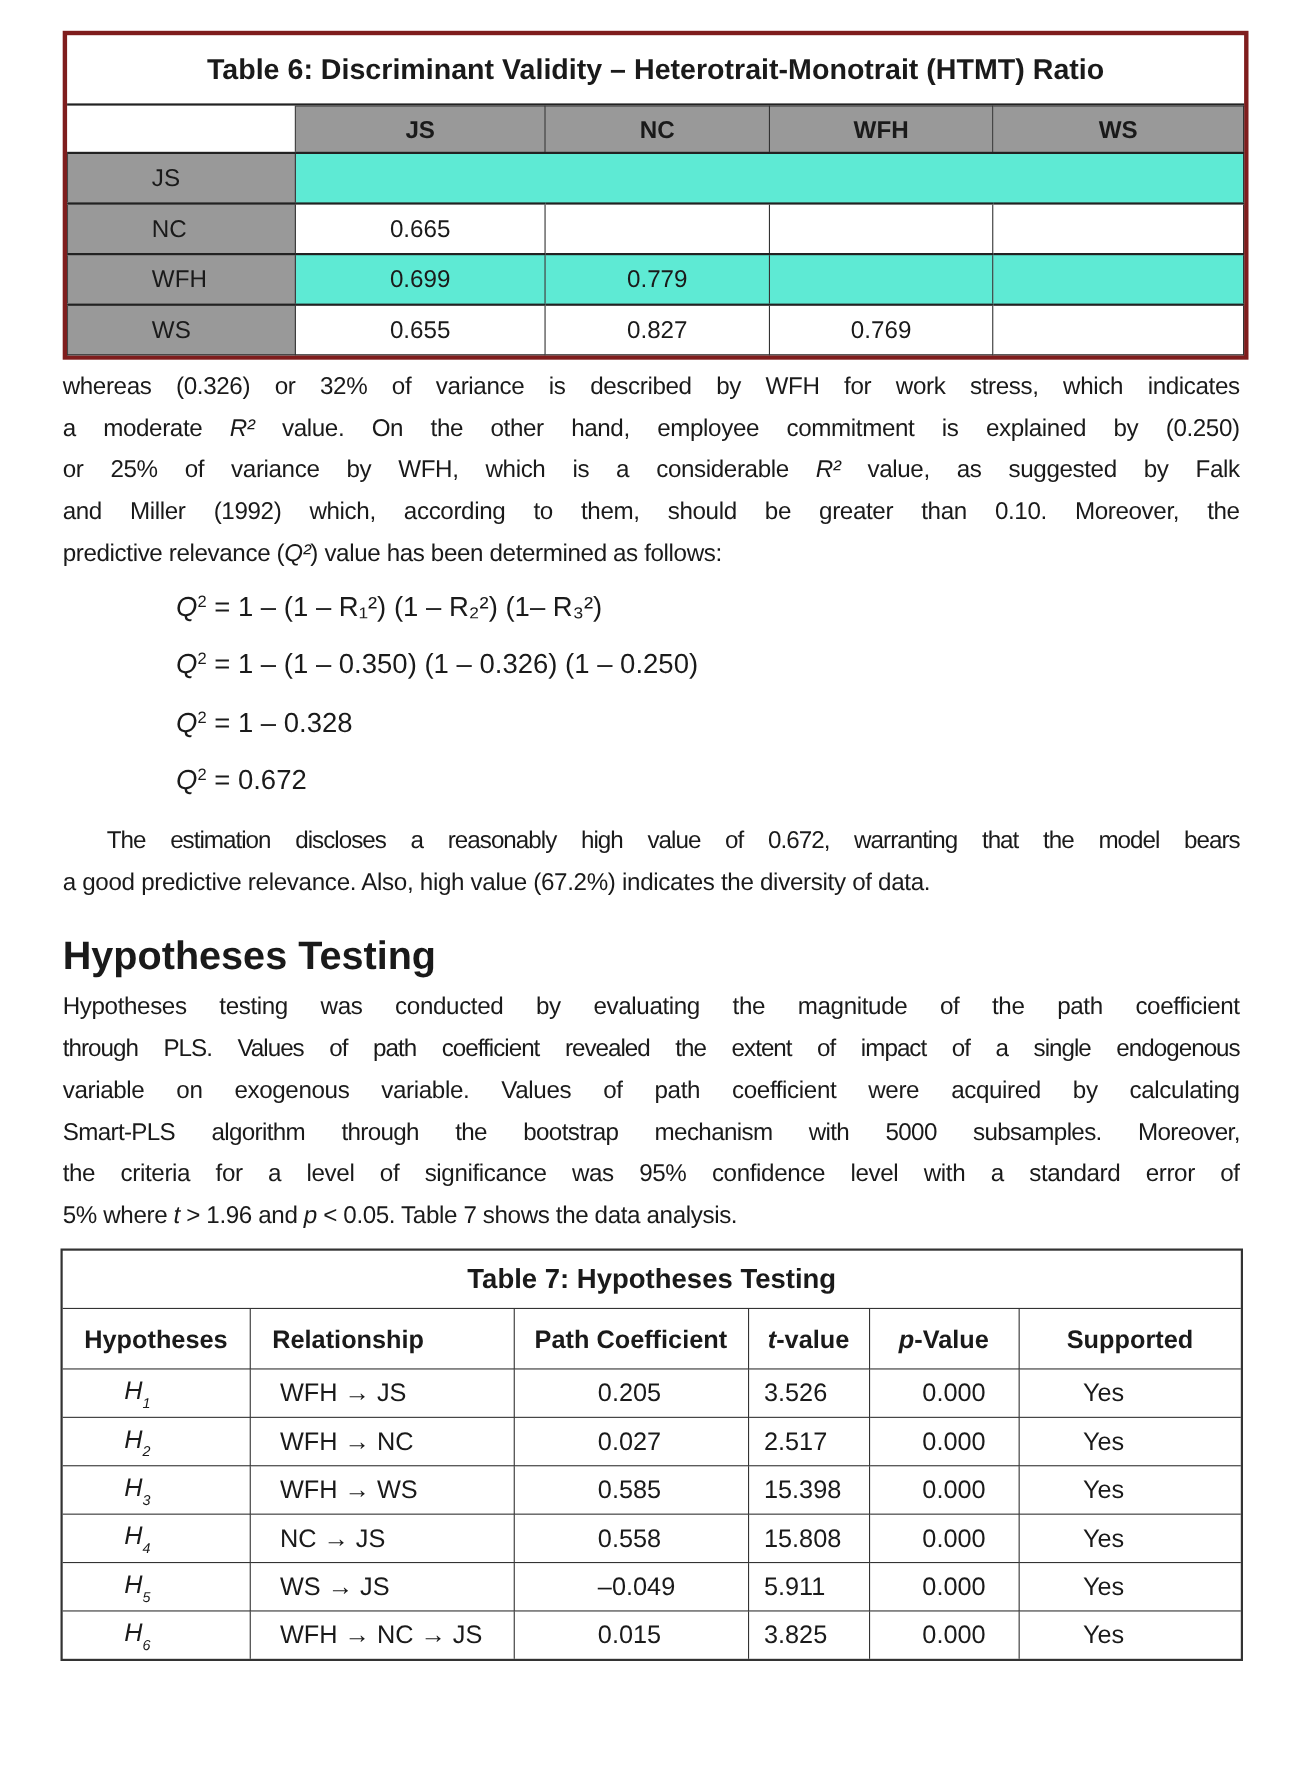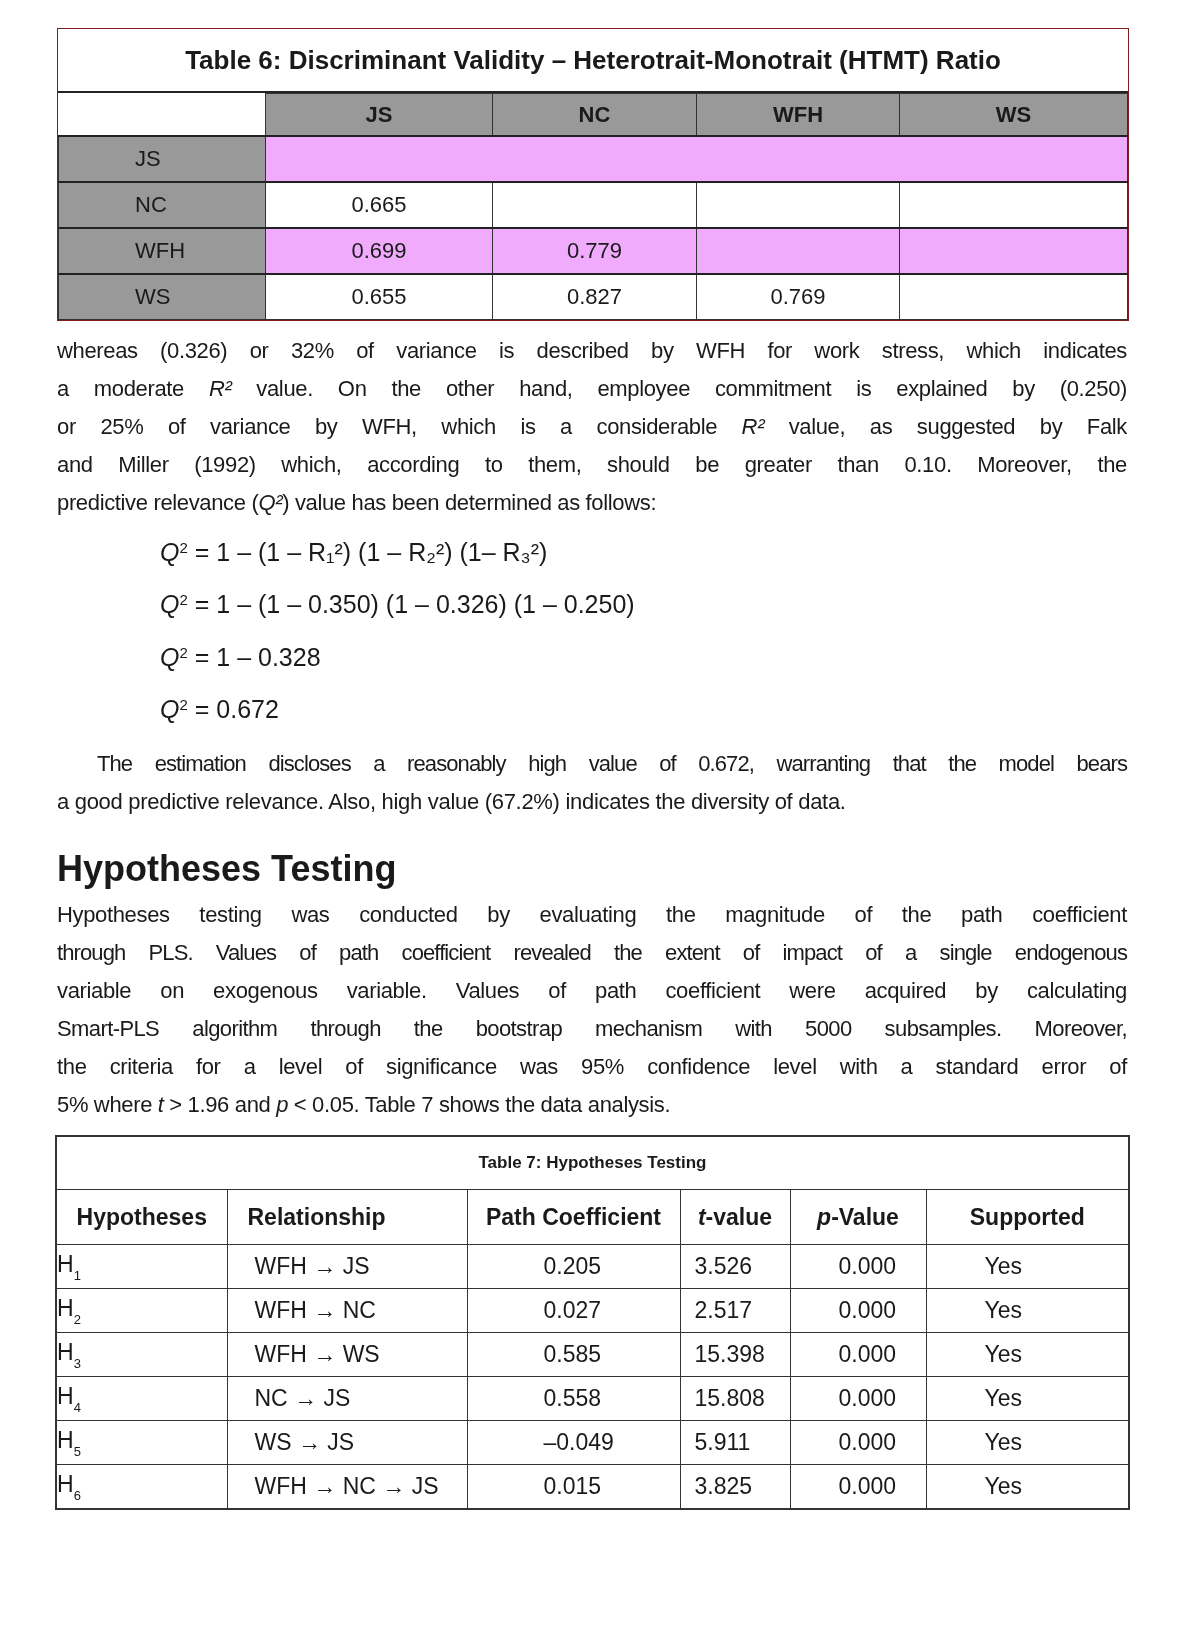--- a/index.html
+++ b/index.html
@@ -3,31 +3,31 @@
 <meta charset="utf-8">
 <style>
   html, body { margin: 0; padding: 0; background: #ffffff; }
   body {
     width: 1180px; height: 1628px; position: relative; overflow: hidden;
     font-family: "Liberation Sans", sans-serif; color: #1a1a1a;
   }
   
   #t6 {
     position: absolute; left: 57px; top: 28px; width: 1070px;
-    border: 1px solid #7f1d1d; border-collapse: collapse; background: #fff;
+    border: 4px solid #7f1d1d; border-collapse: collapse; background: #fff;
   }
   #t6-title {
     height: 62px; display: flex; align-items: center; justify-content: center;
     font-weight: bold; font-size: 26px; border-bottom: 2px solid #222;
   }
   #t6 table { border-collapse: collapse; width: 100%; table-layout: fixed; }
   #t6 td { height: 44px; font-size: 22px; text-align: center; border: 1px solid #333; padding: 0; }
   #t6 tr.hdr td { height: 41px; }
   #t6 td.hdrcell { background: #999999; font-weight: bold; }
-  #t6 tr.shade td.val { background: #f0abfc; }
+  #t6 tr.shade td.val { background: #5eead4; }
   #t6 td.rowlbl { text-align: left; padding-left: 76px; background: #999999; }
   #t6 tr.rowthick td { border-top: 2px solid #222; }
   #t6 td.blank { background: #fff; border-top: none; border-left: none; }
 
   .para {
     position: absolute; left: 57px; width: 1070px; font-size: 22px; line-height: 38px;
     text-align: justify; letter-spacing: -0.35px;
   }
   .para .line { display: block; text-align: justify; text-align-last: justify; white-space: nowrap; }
   .para .line.last { text-align-last: left; }
@@ -40,29 +40,29 @@
   #h-hyp {
     position: absolute; left: 57px; top: 848px; font-size: 36px; font-weight: bold;
   }
   
   #t7 {
     position: absolute; left: 55px; top: 1135px; width: 1071px; border: 2px solid #333;
     background: #fff;
   }
   #t7-title {
     height: 52px; display: flex; align-items: center; justify-content: center;
-    font-weight: bold; font-size: 17px; border-bottom: 1px solid #333;
+    font-weight: bold; font-size: 25px; border-bottom: 1px solid #333;
   }
   #t7 table { border-collapse: collapse; width: 100%; table-layout: fixed; }
   #t7 th { font-size: 23px; font-weight: bold; height: 54px; border: 1px solid #333; border-top: none; padding: 0; }
   #t7 td { font-size: 23px; height: 43px; border: 1px solid #333; padding: 0; }
   #t7 tr > *:first-child { border-left: none; }
   #t7 tr > *:last-child { border-right: none; }
   #t7 tbody tr:last-child td { border-bottom: none; }
-  #t7 td.hyp { }
+  #t7 td.hyp { font-style: italic; padding-left: 56px; }
   #t7 td.hyp .sub { font-size: 13px; vertical-align: -8px; }
   #t7 td.rel { padding-left: 27px; white-space: nowrap; }
   #t7 td.pc { padding-left: 76px; }
   #t7 td.tv { padding-left: 14px; }
   #t7 td.pv { padding-left: 48px; }
   #t7 td.sp { padding-left: 58px; }
 </style>
 </head>
 <body>
 

